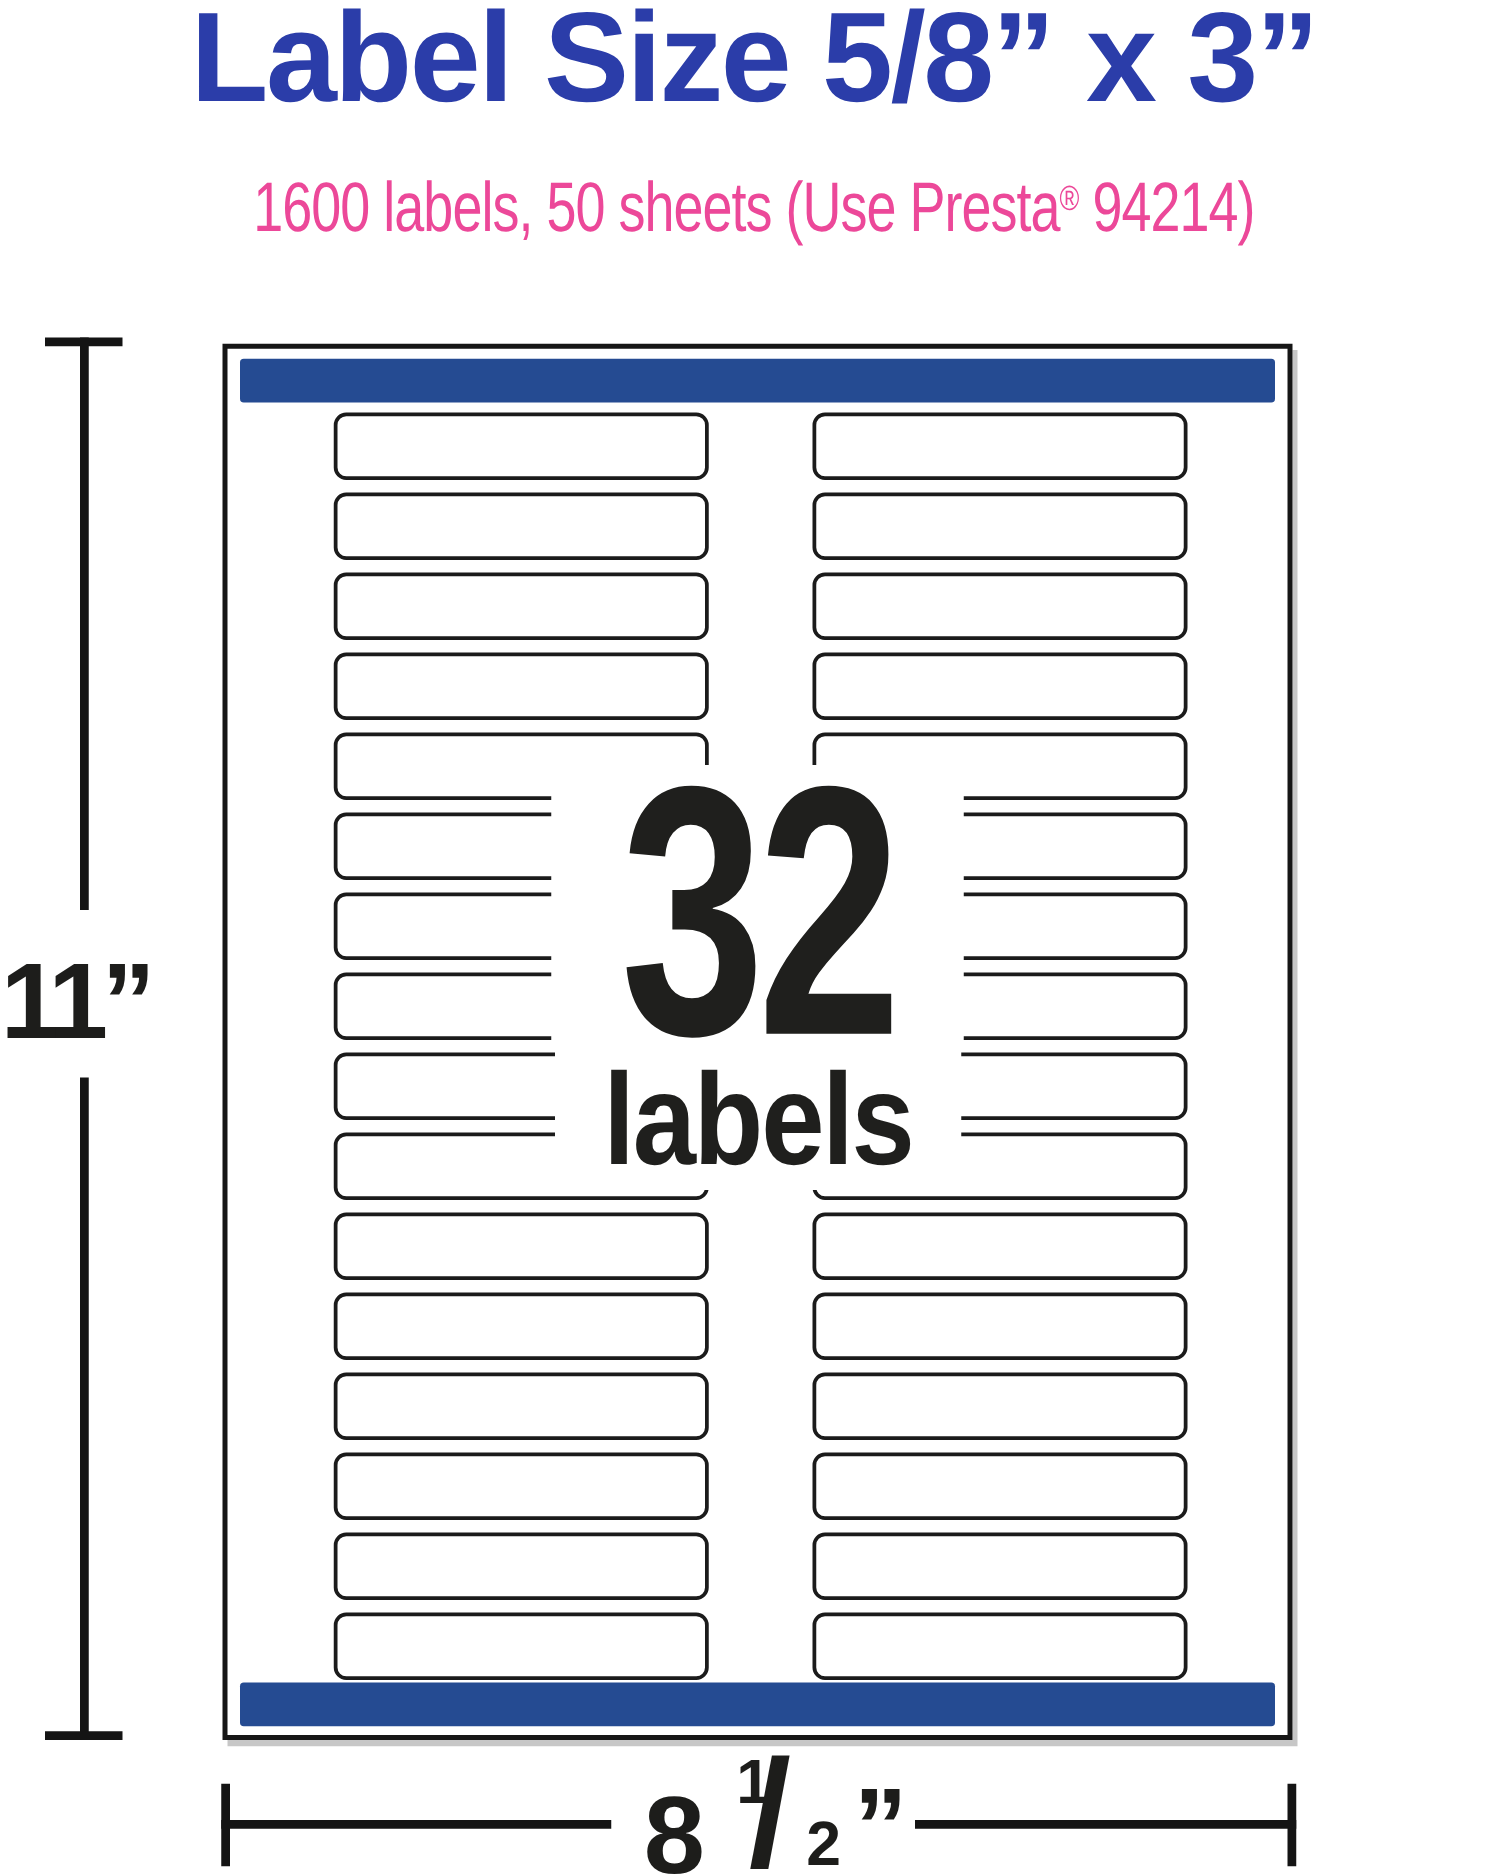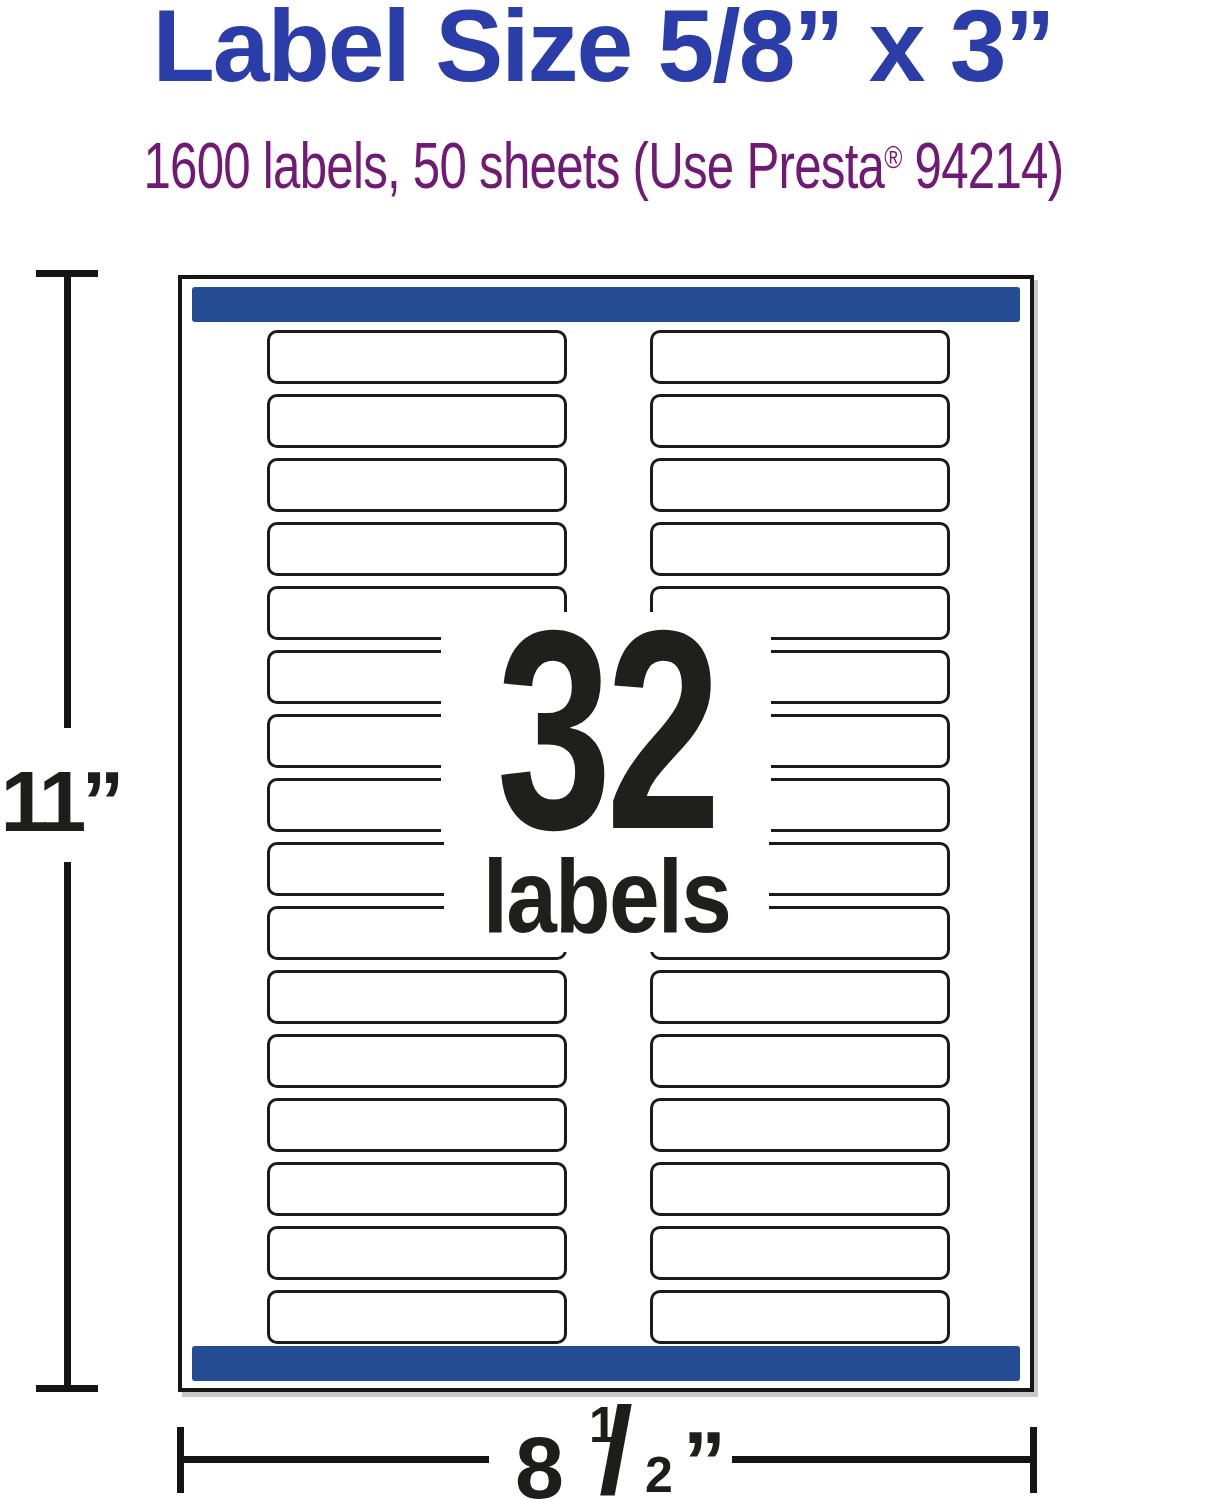--- a/index.html
+++ b/index.html
@@ -14,21 +14,21 @@
     font-family:"Liberation Sans","DejaVu Sans",sans-serif;color:var(--ink);
   }
   
   .title{
     position:absolute;top:-16px;left:0;width:100%;text-align:center;
     font-size:102px;line-height:124px;font-weight:bold;color:var(--title-blue);
     letter-spacing:-2px;white-space:nowrap;
   }
   .subtitle{
     position:absolute;top:116px;left:0;width:100%;text-align:center;
-    font-size:64px;line-height:100px;white-space:nowrap;color:#701a75;
+    font-size:56px;line-height:100px;white-space:nowrap;color:#ec4899;
   }
   .subtitle .squeeze{display:inline-block;transform:scaleX(0.77);transform-origin:50% 50%;letter-spacing:-1px;}
   .reg{font-size:0.5em;position:relative;top:-0.62em;}
   
   .sheet{
     position:absolute;left:178px;top:275px;width:856px;height:1117px;box-sizing:border-box;
     border:4px solid #161616;background:#fff;box-shadow:4px 5px 0 rgba(0,0,0,0.22);
   }
   .accent-bar{
     position:absolute;left:10px;right:10px;height:35px;background:var(--bar-blue);border-radius:3px;

